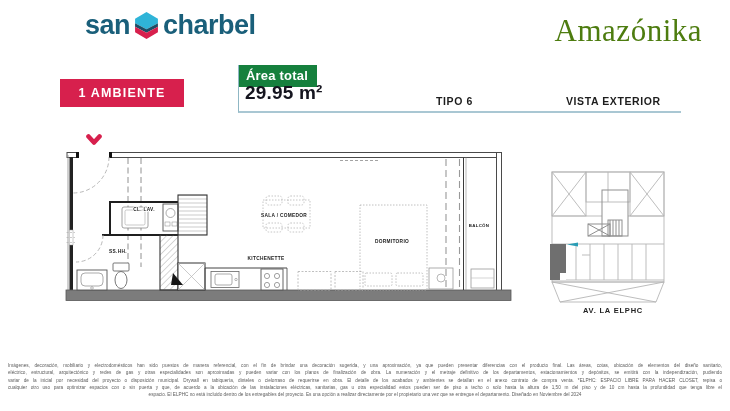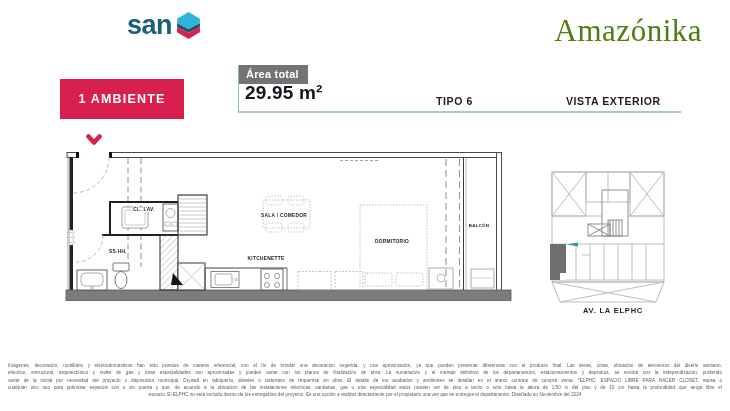--- a/index.html
+++ b/index.html
@@ -4,38 +4,38 @@
 <style>
   html,body{margin:0;padding:0;}
   body{
     width:730px;height:411px;position:relative;background:#ffffff;
     font-family:"Liberation Sans",sans-serif;overflow:hidden;
     -webkit-font-smoothing:antialiased;
   }
   .abs{position:absolute;}
 
   
-  .logo{left:85px;top:12px;display:flex;align-items:center;gap:5px;margin-left:42px;}
+  .logo{left:85px;top:12px;display:flex;align-items:center;gap:5px;}
   .logo .word{font-size:27px;font-weight:700;color:#1a5f7a;letter-spacing:-0.5px;line-height:1;}
   .logo svg{display:block;}
 
   
   .project-title{right:28px;top:14px;font-family:"Liberation Serif",serif;
     font-size:31px;color:#4d7c0f;letter-spacing:0.5px;line-height:1.1;}
 
   
-  .badge-ambiente{left:60px;top:79px;width:124px;height:40px;background:#d7204d;
+  .badge-ambiente{left:60px;top:79px;width:124px;height:28px;background:#d7204d;
     color:#fff;font-size:12.5px;font-weight:700;letter-spacing:1.2px;
     display:flex;align-items:center;justify-content:center;}
 
   
   .area-group{left:238px;top:65px;width:442px;height:46px;
     border-bottom:2px solid #a9c7d3;border-left:1px solid #8fb7c4;}
-  .area-tab{position:absolute;left:0;top:0;background:#737373;color:#fff;
-    font-size:11px;font-weight:700;padding:3px 9px 4px 7px;letter-spacing:0.2px;}
+  .area-tab{position:absolute;left:0;top:0;background:#15803d;color:#fff;
+    font-size:13px;font-weight:700;padding:3px 9px 4px 7px;letter-spacing:0.2px;}
   .area-value{position:absolute;left:6px;top:17px;font-size:19px;font-weight:700;
     color:#15151f;letter-spacing:0.2px;}
   .tipo-label{position:absolute;left:182px;top:30px;font-size:10.5px;font-weight:700;
     color:#1d1d1d;letter-spacing:0.6px;margin-left:15px;}
   .vista-label{position:absolute;left:327px;top:30px;font-size:10.5px;font-weight:700;
     color:#1d1d1d;letter-spacing:0.6px;}
 
   
   .entry-marker{left:86px;top:133px;width:16px;height:14px;}
 
@@ -58,20 +58,21 @@
 </head>
 <body>
 
 <div class="abs logo">
   <span class="word">san</span>
   <svg width="23" height="27" viewBox="0 0 22 26">
     <polygon points="11,0 22,6.5 22,10.8 11,16.6 0,10.8 0,6.5" fill="#2fb4d8"></polygon>
     <polygon points="0,10.8 11,16.6 22,10.8 22,14.2 11,20 0,14.2" fill="#1d4e66"></polygon>
     <polygon points="0,14.2 11,20 22,14.2 22,19.5 11,26 0,19.5" fill="#d7204d"></polygon>
   </svg>
+  <span class="word">charbel</span>
 </div>
 
 <div class="abs project-title">Amazónika</div>
 
 <div class="abs badge-ambiente">1 AMBIENTE</div>
 
 <div class="abs area-group">
   <div class="area-tab">Área total</div>
   <div class="area-value">29.95 m²</div>
   <div class="tipo-label">TIPO 6</div>

